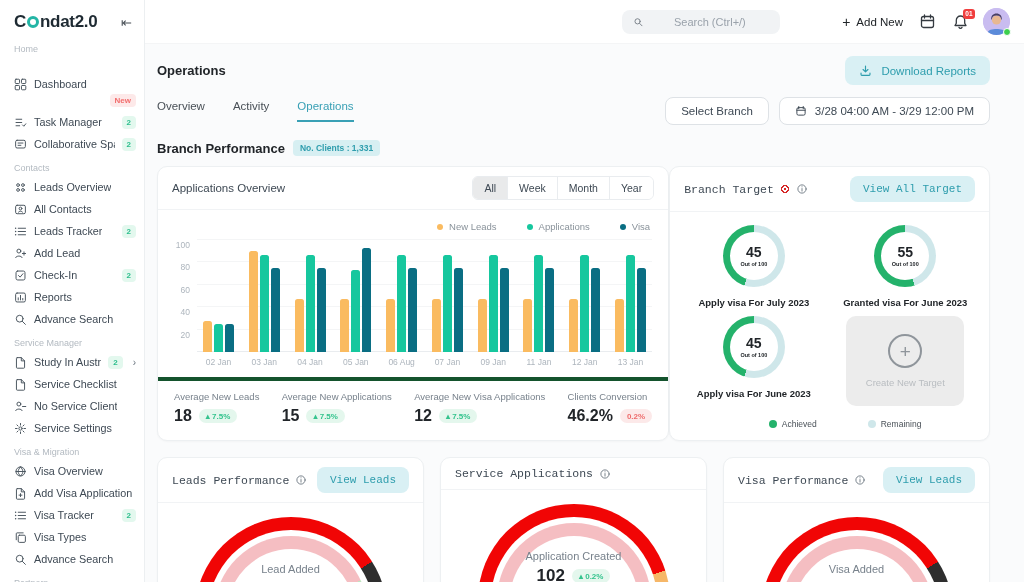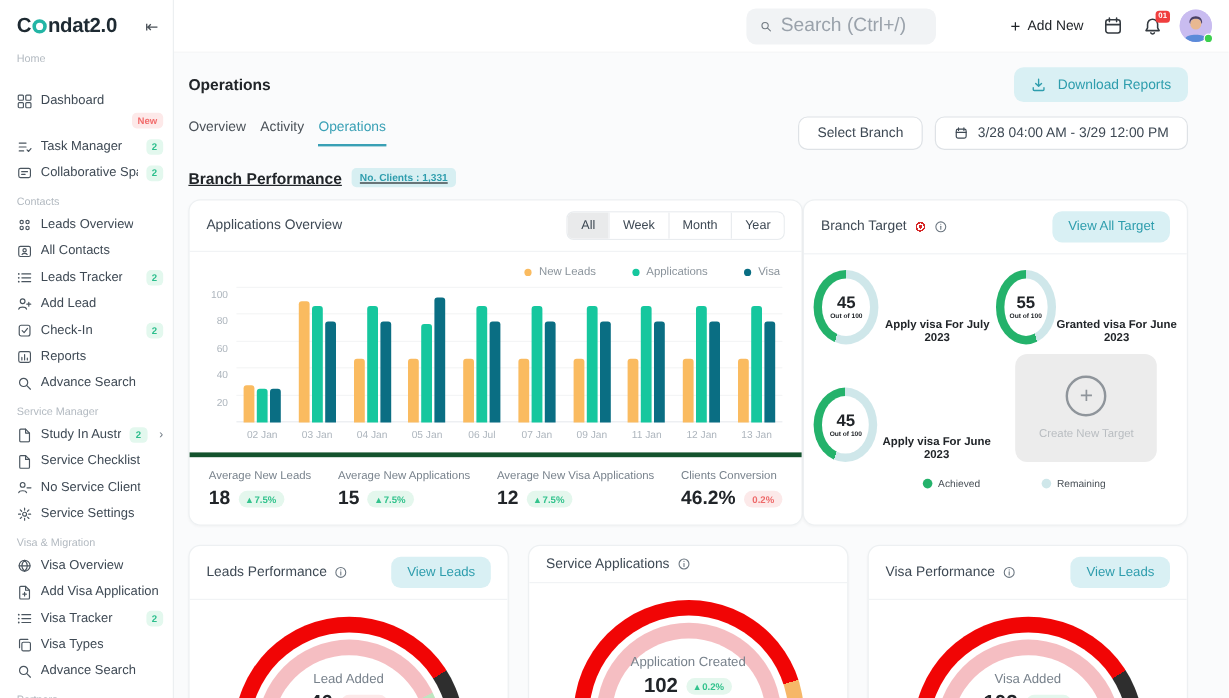--- a/index.html
+++ b/index.html
@@ -19,46 +19,46 @@
   .s-label { white-space:nowrap; overflow:hidden; }
   .s-badge { margin-left:auto; font-size:8px; padding:2px 5px; border-radius:4px; background:#E3F8EE; color:#2BBE8C; font-weight:bold; flex-shrink:0; }
   .s-badge.new { background:#FDE9E9; color:#F26D6D;margin-top:32px; }
   .s-chev { color:#6B7680; font-size:10px; margin-left:3px; flex-shrink:0; }
 
   
   .main { flex:1; display:flex; flex-direction:column; min-width:0; }
   .topbar { height:44px; min-height:44px; display:flex; align-items:center; padding:0 14px; background:#fff; border-bottom:1px solid #F4F5F6; }
   .search { display:flex; align-items:center; gap:7px; background:#F1F3F5; border-radius:8px; padding:6px 11px; width:158px; margin-left:auto; }
   .search svg { width:12px; height:12px; stroke:#747C84; fill:none; stroke-width:1.4; stroke-linecap:round; }
-  .search input { border:none; outline:none; background:transparent; font-size:16px; color:#6B7480; width:100%; font-family:inherit; }
+  .search input { border:none; outline:none; background:transparent; font-size:11px; color:#6B7480; width:100%; font-family:inherit;text-align:center; }
   .search input::placeholder { color:#9AA2AB; }
   .addnew { display:flex; gap:6px; align-items:center; font-size:11.5px; color:#212529; cursor:pointer; margin-left:62px; font-weight:500; }
   .addnew .plus { font-size:14px; font-weight:400; }
   .top-ic { width:17px; height:17px; display:flex; cursor:pointer; position:relative; margin-left:16px; }
   .top-ic svg { width:17px; height:17px; stroke:#343A40; fill:none; stroke-width:1.3; stroke-linecap:round; stroke-linejoin:round; }
   .nbadge { position:absolute; top:-4px; right:-6px; background:#F03E3E; color:#fff; font-size:6.5px; font-weight:bold; padding:1.5px 2.5px; border-radius:3px; line-height:1; }
   .avatar { width:27px; height:27px; border-radius:50%; background:#C9BCF0; margin-left:14px; position:relative; cursor:pointer; flex-shrink:0; }
   .avatar svg { width:27px; height:27px; border-radius:50%; }
   .status-dot { position:absolute; bottom:-1px; right:-1px; width:8px; height:8px; background:#3DCF4E; border:1.5px solid #fff; border-radius:50%; }
 
   .content { flex:1; background:#FAFBFC; padding:12px 34px 0 12px; overflow:hidden; }
   .title-row { display:flex; justify-content:space-between; align-items:center; }
   .page-title { font-size:13px; font-weight:bold; color:#212529; }
   .dl-btn { display:flex; gap:9px; align-items:center; background:#D9F0F4; color:#2E9DAD; font-size:11.5px; font-weight:500; padding:8px 14px; border-radius:8px; border:none; cursor:pointer; font-family:inherit; }
   .dl-btn svg { width:13px; height:13px; stroke:#2E9DAD; fill:none; stroke-width:1.4; stroke-linecap:round; stroke-linejoin:round; }
 
   .tabs-row { display:flex; align-items:center; margin-top:12px; }
-  .tabs { display:flex; gap:12px; }
+  .tabs { display:flex; gap:28px; }
   .tab { font-size:11.5px; color:#495057; padding-bottom:8px; cursor:pointer; border-bottom:2px solid transparent; }
   .tab.active { color:#39A0B5; border-bottom-color:#39A0B5; font-weight:500; }
   .tabs-right { margin-left:auto; display:flex; gap:10px; }
   .btn-outline { background:#fff; border:1px solid #DEE2E6; border-radius:8px; font-size:11.5px; color:#3E4954; padding:7px 15px; display:flex; align-items:center; gap:8px; cursor:pointer; font-family:inherit; }
   .btn-outline svg { width:12px; height:12px; stroke:#3E4954; fill:none; stroke-width:1.3; stroke-linecap:round; }
 
-  .section-row { display:flex; align-items:center; gap:8px; margin:15px 0 10px;text-decoration:underline; }
+  .section-row { display:flex; align-items:center; gap:8px; margin:15px 0 10px; }
   .section-title { font-size:13px; font-weight:bold; color:#212529; }
   .clients-badge { background:#D7EFF2; color:#2E9DAD; font-size:8.5px; padding:3px 7px; border-radius:4px; font-weight:bold; }
 
   .card { background:#fff; border:1px solid #EDF0F2; border-radius:10px; box-shadow:0 1px 2px rgba(20,30,40,0.03); }
   .row1 { display:flex; gap:0; }
   .card-a { flex:1.6; }
   .card-b { flex:1; }
 
   .ca-head { display:flex; justify-content:space-between; align-items:center; padding:9px 14px; border-bottom:1px solid #F1F3F5; }
   .ca-title { font-size:11.5px; color:#3E4954; }
@@ -81,28 +81,28 @@
   .bar { width:9px; border-radius:2.5px 2.5px 0 0; }
   .xlab { font-size:8.5px; color:#ADB5BD; margin-top:5px; white-space:nowrap; }
   .stats { display:flex; justify-content:space-between; padding:10px 16px 12px; border-top:4px solid #14532d; margin-top:10px; }
   .stat .lbl { font-size:9.5px; color:#78828C; margin-bottom:5px; }
   .stat .vrow { display:flex; align-items:center; gap:7px; }
   .stat .val { font-size:16px; font-weight:bold; color:#212529; }
   .pill { font-size:8px; padding:2.5px 7px; border-radius:9px; font-weight:bold; }
   .pill.up { background:#E4F7ED; color:#33C38D; }
   .pill.down { background:#FCE9E9; color:#EE6B6B; }
 
-  .cb-head { display:flex; justify-content:space-between; align-items:center; padding:9px 14px; border-bottom:1px solid #F1F3F5; }
+  .cb-head { display:flex; justify-content:space-between; align-items:center; padding:9px 14px; border-bottom:1px solid #F1F3F5;font-family:Liberation Mono, monospace; }
   .cb-title { display:flex; align-items:center; gap:6px; font-size:11.5px; color:#3E4954; }
   .dart { width:10px; height:10px; border-radius:50%; background:radial-gradient(circle,#D62828 0 1.5px,#fff 1.5px 2.8px,#D62828 2.8px 4px,#fff 4px 5px); flex-shrink:0; }
   .info-ic { width:12px; height:12px; display:flex; }
   .info-ic svg { width:12px; height:12px; stroke:#6B7680; fill:none; stroke-width:1.2; stroke-linecap:round; }
   .teal-btn { background:#D9F0F4; color:#2E9DAD; font-size:11px; font-weight:500; padding:7px 13px; border-radius:8px; border:none; cursor:pointer; font-family:inherit; }
   .targets { display:grid; grid-template-columns:1fr 1fr; gap:8px 0; padding:13px 8px 0; justify-items:center; }
-  .tgt { display:flex; flex-direction:row; align-items:flex-end; }
+  .tgt { display:flex; flex-direction:column; align-items:center; }
   .donut { width:62px; height:62px; border-radius:50%; position:relative; }
   .donut .hole { position:absolute; inset:7px; background:#fff; border-radius:50%; display:flex; flex-direction:column; align-items:center; justify-content:center; }
   .hole .v { font-size:14px; font-weight:bold; color:#212529; line-height:1; }
   .hole .oo { font-size:5.5px; color:#212529; margin-top:1.5px; font-weight:bold; }
   .tgt .cap { font-size:9.5px; color:#212529; margin-top:10px; font-weight:600; text-align:center; }
   .create { width:118px; height:90px; background:#ECECEC; border-radius:10px; display:flex; flex-direction:column; align-items:center; justify-content:center; gap:9px; cursor:pointer; align-self:center; }
   .plus-circle { width:34px; height:34px; border:2px solid #8F959B; border-radius:50%; display:flex; align-items:center; justify-content:center; font-size:19px; color:#8F959B; line-height:1; }
   .clab { font-size:9.5px; color:#B9BDC1; }
   .tlegend { display:flex; justify-content:center; gap:20px; padding:13px 0 11px; }
   .tleg { display:flex; align-items:center; gap:5px; font-size:8.5px; color:#495057;padding-left:31px; }
@@ -491,21 +491,21 @@
                     <div class="bar" style="height:93%;background:#0A6E83" title="Visa: 93"></div>
                   </div>
                   <div class="xlab">05 Jan</div>
                 </div>
                 <div class="gcol">
                   <div class="bars">
                     <div class="bar" style="height:47%;background:#FABB60" title="New Leads: 47"></div>
                     <div class="bar" style="height:87%;background:#16C79E" title="Applications: 87"></div>
                     <div class="bar" style="height:75%;background:#0A6E83" title="Visa: 75"></div>
                   </div>
-                  <div class="xlab">06 Jul</div>
+                  <div class="xlab">06 Aug</div>
                 </div>
                 <div class="gcol">
                   <div class="bars">
                     <div class="bar" style="height:47%;background:#FABB60" title="New Leads: 47"></div>
                     <div class="bar" style="height:87%;background:#16C79E" title="Applications: 87"></div>
                     <div class="bar" style="height:75%;background:#0A6E83" title="Visa: 75"></div>
                   </div>
                   <div class="xlab">07 Jan</div>
                 </div>
                 <div class="gcol">

